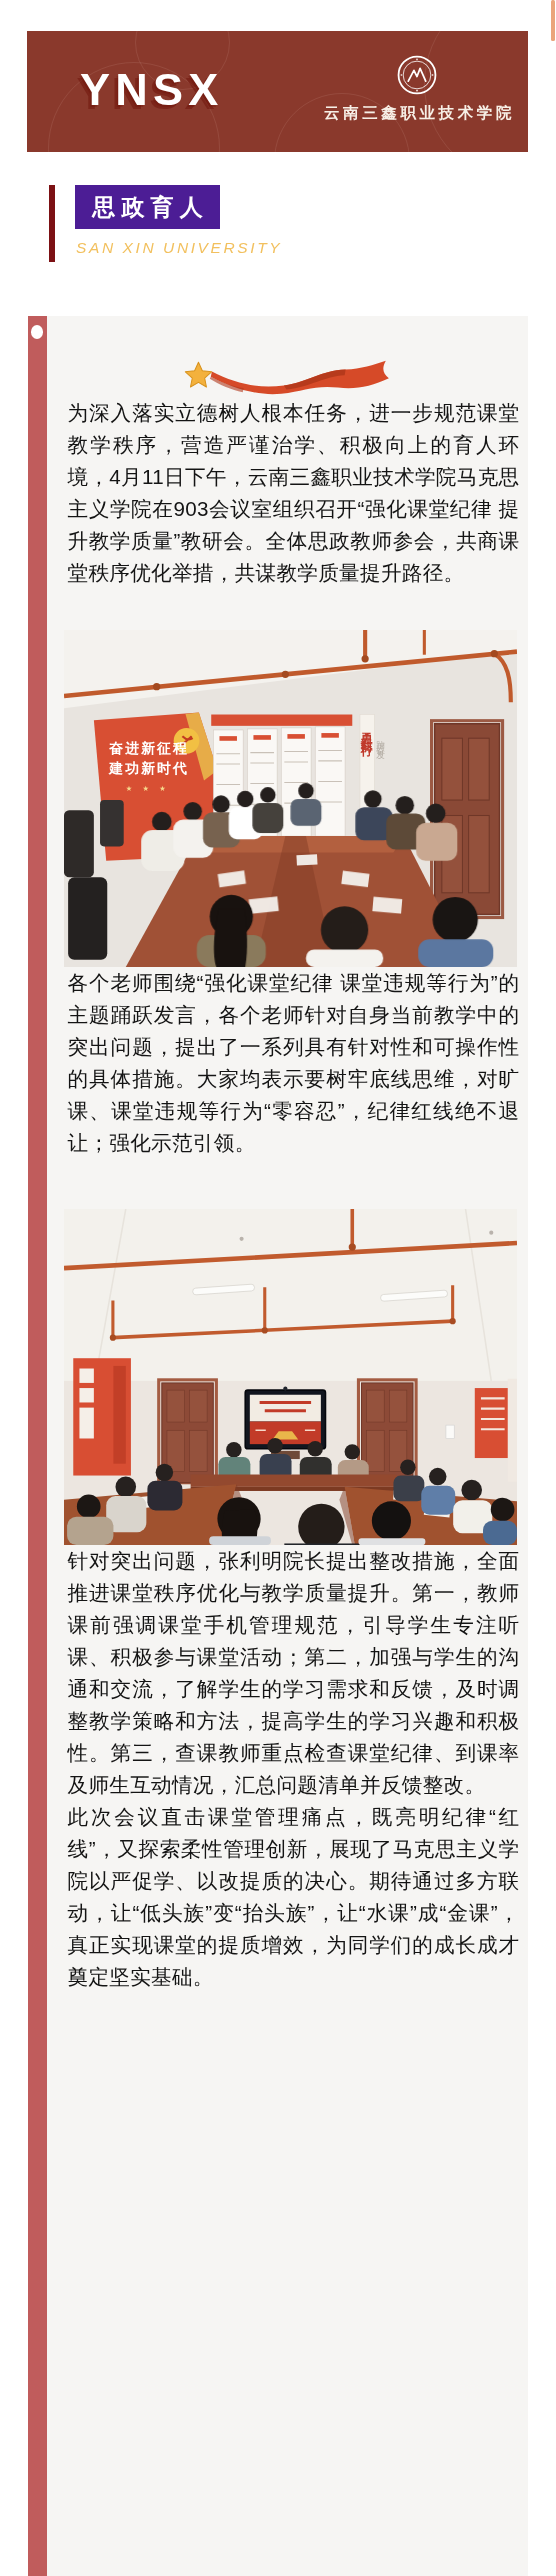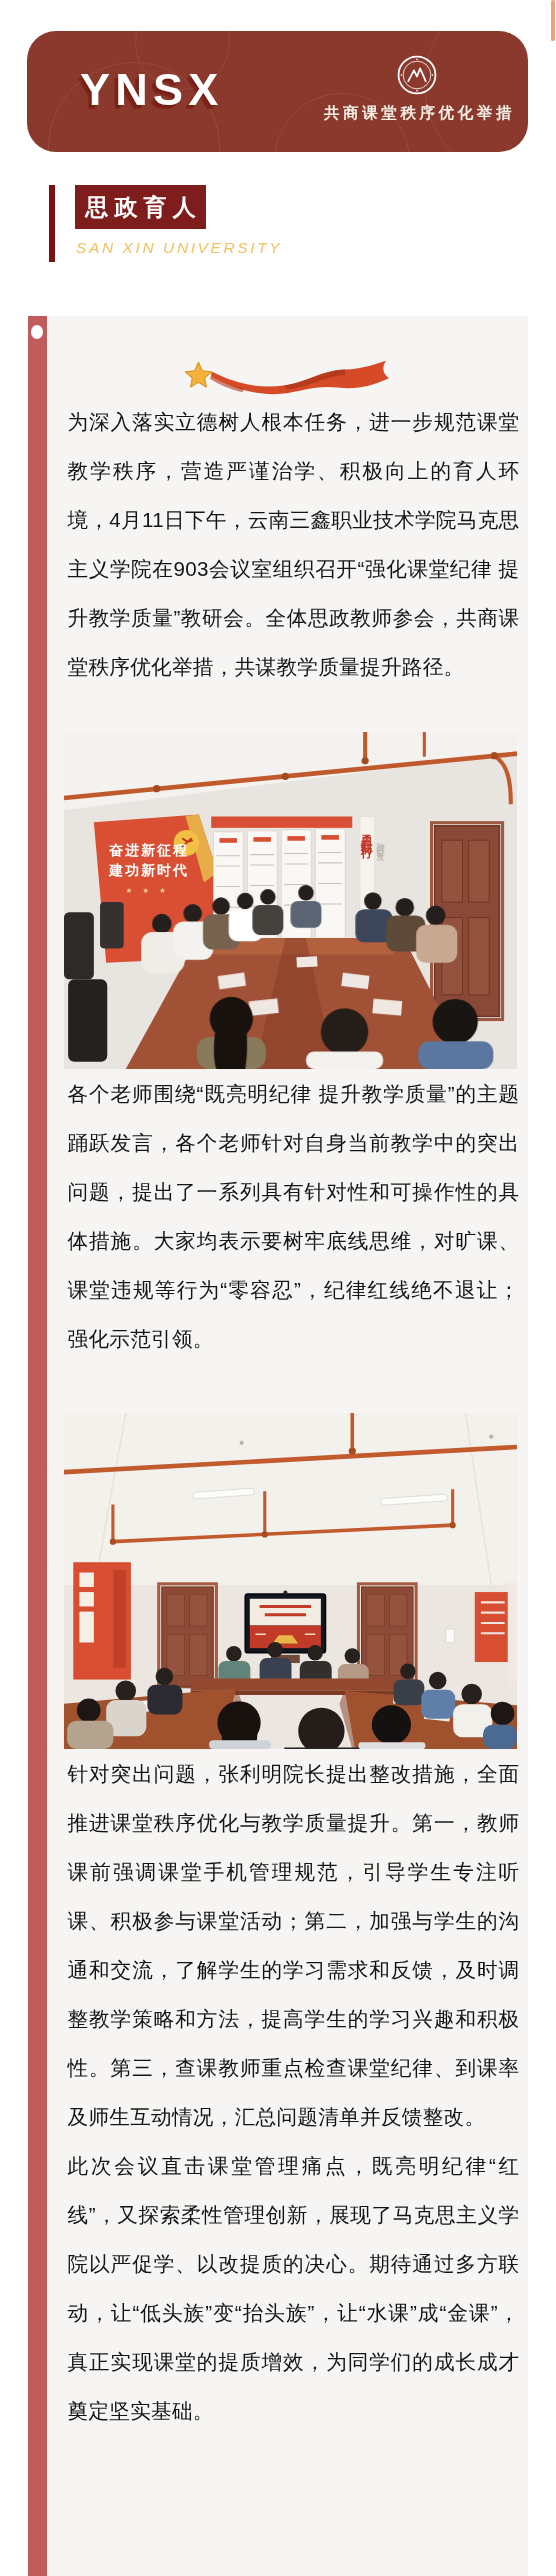--- a/index.html
+++ b/index.html
@@ -3,55 +3,55 @@
 <meta charset="utf-8">
 <style>
   html,body{margin:0;padding:0;}
   body{
     width:556px;height:3016px;position:relative;background:#ffffff;
     font-family:"Liberation Sans", sans-serif;overflow:hidden;
   }
   
   .scroll-thumb{position:absolute;right:1.5px;top:0;width:3.1px;height:41px;background:#eaa57c;border-radius:1.5px;}
   
-  .banner{position:absolute;left:27px;top:31px;width:501px;height:121px;background:#8a392c;overflow:hidden;border-radius:29px;}
+  .banner{position:absolute;left:27px;top:31px;width:501px;height:121px;background:#8a392c;overflow:hidden;}
   .banner .decor-circle{position:absolute;border:1px solid rgba(255,228,215,0.10);border-radius:50%;}
   .dc1{width:170px;height:170px;left:20.6px;top:31px;}
   .dc2{width:134px;height:134px;left:247px;top:62px;}
   .dc3{width:196px;height:196px;left:397px;top:-46px;}
   .dc4{width:93px;height:93px;left:108px;top:-36px;border-color:rgba(255,228,215,0.08);}
   .wordmark{
     position:absolute;left:53px;top:33px;font-size:45px;font-weight:800;color:#ffffff;
     letter-spacing:5.2px;text-shadow:-3.6px 3.6px 0 rgba(110,18,8,0.50),-1.5px 1.5px 0 rgba(110,18,8,0.35);
   }
   .seal{position:absolute;left:370px;top:24px;width:40px;height:40px;}
   .uni-name{
     position:absolute;left:297px;top:72px;width:206px;font-size:15.5px;color:#f7efe6;
     letter-spacing:3.6px;font-family:"Liberation Serif", serif;font-weight:600;white-space:nowrap;
   }
   
   .accent-bar{position:absolute;left:49px;top:185px;width:5.7px;height:77px;background:#7c1114;}
   .title-badge{
-    position:absolute;left:75px;top:185px;width:131px;height:44px;background:#7f1d1d;
+    position:absolute;left:75px;top:185px;width:145px;height:44px;background:#4c1d95;
     display:flex;align-items:center;justify-content:center;
   }
   .title-badge span{color:#ffffff;font-size:23px;font-weight:700;letter-spacing:6.2px;margin-right:-6.2px;}
   .subtitle{
     position:absolute;left:76px;top:239px;font-size:15.5px;font-style:italic;font-weight:400;
     color:#f2c05e;letter-spacing:2.6px;white-space:nowrap;
   }
   
   .card{position:absolute;left:28px;top:316px;width:500px;height:2666px;background:#f6f5f3;overflow:hidden;}
   .strip{position:absolute;left:0;top:0;width:18.5px;height:100%;background:#c05c5c;}
   .punch{position:absolute;left:3.1px;width:12.4px;height:14px;background:#ffffff;border-radius:50%;}
   .punch-top{top:9.3px;}
   .card-content{margin-left:18.5px;}
   .decor{display:block;margin:42px auto 0;width:211px;height:39px;}
   p.body-par{
-    width:452px;margin:0 0 0 21px;font-size:20.6px;line-height:49px;color:#141414;
+    width:452px;margin:0 0 0 21px;font-size:20.6px;line-height:32px;color:#141414;
     text-align:justify;font-weight:500;letter-spacing:0.3px;
   }
   .mt-p1{margin-top:17px;}
   .mt-p2{margin-top:27px;}
   .mt-p3{margin-top:45px;}
   .mt-p4{margin-top:41px;}
   .mt-p5{margin-top:35px;}
   .photo{display:block;width:453px;margin-left:17.5px;background:#ddd8d2;}
   .photo-1{margin-top:41px;height:337px;}
   .photo-2{margin-top:50px;height:336px;}
@@ -69,21 +69,21 @@
   <div class="wordmark">YNSX</div>
   <svg class="seal" viewBox="0 0 78 78">
     <circle cx="39" cy="39" r="36" fill="none" stroke="#ffffff" stroke-width="3.5"></circle>
     <circle cx="39" cy="39" r="27" fill="none" stroke="#ffffff" stroke-width="1.6"></circle>
     <path d="M22,51 L33,30 L39,42 L45,26 L56,51" fill="none" stroke="#ffffff" stroke-width="3.4" stroke-linejoin="round" stroke-linecap="round"></path>
     <circle cx="39" cy="8.5" r="1.6" fill="#ffffff"></circle>
       <circle cx="39" cy="69.5" r="1.6" fill="#ffffff"></circle>
     <circle cx="8.5" cy="39" r="1.6" fill="#ffffff"></circle>
       <circle cx="69.5" cy="39" r="1.6" fill="#ffffff"></circle>
   </svg>
-  <div class="uni-name">共商课堂秩序优化举措</div>
+  <div class="uni-name">云南三鑫职业技术学院</div>
 </div>
 
 <div class="accent-bar"></div>
 <div class="title-badge">
   <span>思政育人</span>
 </div>
 <div class="subtitle">SAN XIN UNIVERSITY</div>
 
 <div class="card">
   <div class="strip"></div>
@@ -199,21 +199,21 @@
           <rect x="258" y="592" width="134" height="62" rx="24" fill="#8a7a5c"></rect>
         <path d="M300,540 C288,600 290,640 296,654 L352,654 C358,620 356,580 350,540 Z" fill="#18120f"></path>
         <circle cx="545" cy="582" r="46" fill="#241d19"></circle>
           <rect x="470" y="620" width="150" height="34" rx="16" fill="#f4f2ee"></rect>
         <circle cx="760" cy="562" r="44" fill="#191513"></circle>
           <rect x="688" y="600" width="146" height="54" rx="22" fill="#5b77a0"></rect>
       </g>
     </svg>
 
 
-    <p class="body-par mt-p3">各个老师围绕“既亮明纪律 提升教学质量”的主题踊跃发言，各个老师针对自身当前教学中的突出问题，提出了一系列具有针对性和可操作性的具体措施。大家均表示要树牢底线思维，对旷课、课堂违规等行为“零容忍”，纪律红线绝不退让；强化示范引领。</p>
+    <p class="body-par mt-p3">各个老师围绕“强化课堂纪律 课堂违规等行为”的主题踊跃发言，各个老师针对自身当前教学中的突出问题，提出了一系列具有针对性和可操作性的具体措施。大家均表示要树牢底线思维，对旷课、课堂违规等行为“零容忍”，纪律红线绝不退让；强化示范引领。</p>
 
     <svg class="photo photo-2" viewBox="0 0 880 653" preserveAspectRatio="none">
       <rect x="0" y="0" width="880" height="653" fill="#ece6e0"></rect>
       <rect x="0" y="0" width="880" height="334" fill="#f3f1ec"></rect>
       <path d="M120,0 L60,334 M780,0 L830,334" stroke="#e7e3dc" stroke-width="3"></path>
 
       <path d="M0,115 L880,66" stroke="#c15b2e" stroke-width="9" fill="none"></path>
       <path d="M560,0 L560,74" stroke="#c15b2e" stroke-width="7" fill="none"></path>
       <path d="M95,250 L755,218" stroke="#c15b2e" stroke-width="7" fill="none"></path>
       <path d="M95,250 L95,178 M390,236 L390,152 M755,218 L755,148" stroke="#c15b2e" stroke-width="6" fill="none"></path>

